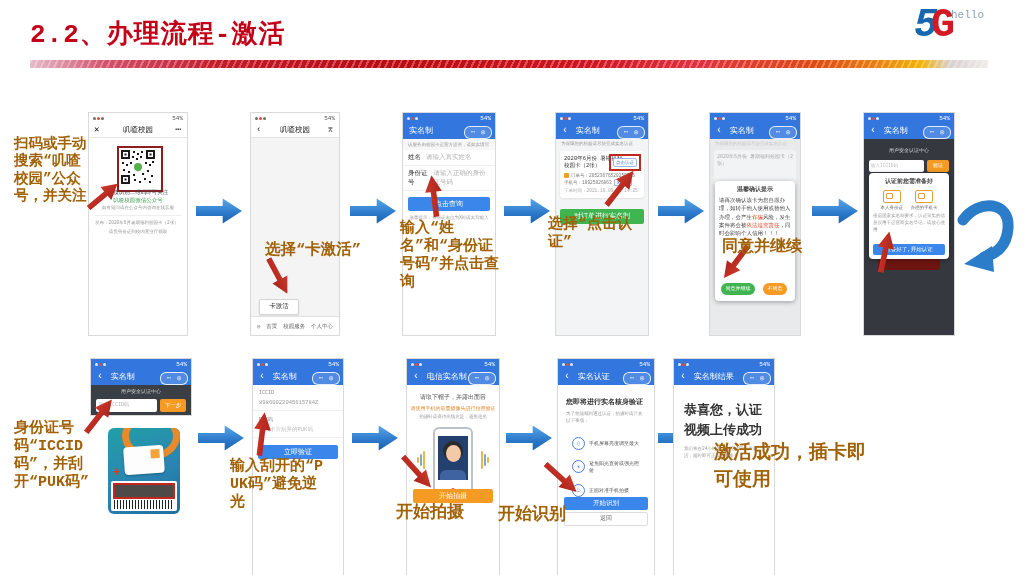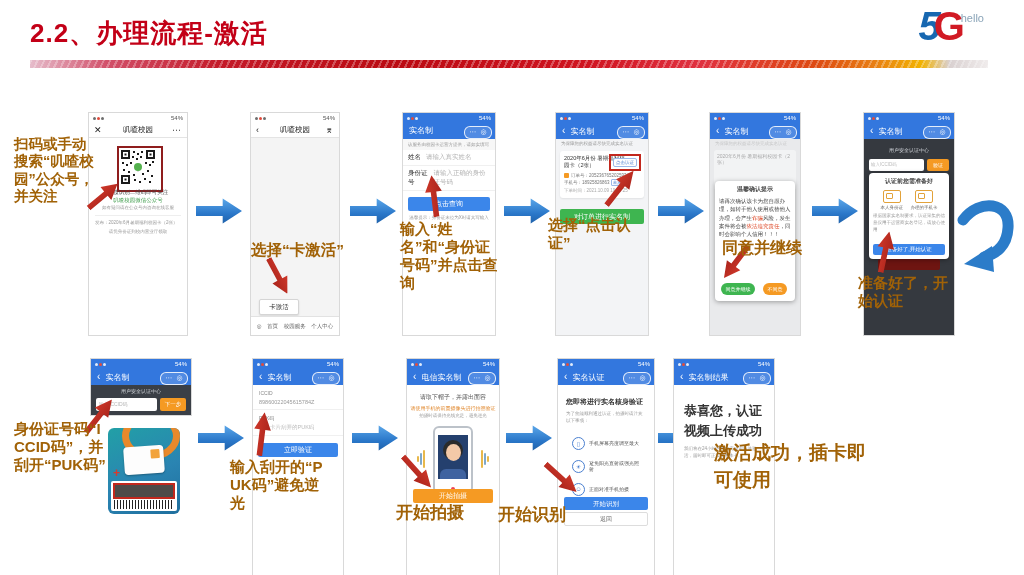--- a/index.html
+++ b/index.html
@@ -1,17 +1,17 @@
 <!DOCTYPE html>
 <html><head>
 <meta charset="utf-8">
 <style>
   html,body{margin:0;padding:0;background:#fff}
   .slide{position:relative;width:1024px;height:575px;background:#fff;overflow:hidden;
-         font-family:Liberation Sans, sans-serif}
+         font-family:Liberation Mono, monospace}
   .title{position:absolute;left:30px;top:16px;font-size:26px;font-weight:bold;color:#c30017;letter-spacing:1px}
   .band{position:absolute;left:30px;top:60px;width:958px;height:8px;
         background:repeating-linear-gradient(115deg,rgba(255,255,255,.28) 0 2px,rgba(255,255,255,0) 2px 6px),
         linear-gradient(90deg,#e6bccb 0%,#d2506a 8%,#c41a28 20%,#bb0a12 38%,#d01420 58%,#e03140 70%,#de4a12 82%,#e87d13 88%,#f2b200 93%,#d9d0d0 96%,#f0ecec 100%)}
   .logo{position:absolute;right:40px;top:6px;line-height:1}
   .logo .l5{font-style:italic;font-weight:bold;font-size:40px;color:#1767b0}
   .logo .lg{font-weight:bold;font-size:40px;color:#d11a24;margin-left:-7px}
   .logo .lh{font-size:11px;color:#8aa4b8;vertical-align:18px;margin-left:-4px}
 
   .phone{position:absolute;background:#fff;border:1px solid #d9d9d9;overflow:hidden}
@@ -171,21 +171,21 @@
       <span class="hm">⌆</span>
     </div>
     <div class="btn" style="position:absolute;left:8px;top:186px;width:38px;height:14px;line-height:14px;font-size:6.5px;background:#fff;color:#333;border:1px solid #d5d5d5;box-shadow:0 1px 2px rgba(0,0,0,.12)">卡激活</div>
     <div style="position:absolute;left:0;right:0;bottom:0;height:18px;background:#fff;border-top:1px solid #e2e2e2;display:flex;align-items:center;justify-content:space-evenly;font-size:5.5px;color:#666">
       <span>◎</span>
       <span>首页</span>
       <span>校园服务</span>
       <span>个人中心</span>
     </div>
   </div>
-  <div class="rtext" style="left:251px;top:241px;font-size:15.5px;white-space:nowrap">选择“卡激活”</div>
+  <div class="rtext" style="left:265px;top:241px;font-size:15.5px;white-space:nowrap">选择“卡激活”</div>
   <div class="rarrow" style="left:258px;top:266px;width:40px;height:20px;transform:rotate(62deg)"></div>
 
   <div class="barrow" style="left:350px;top:197px"></div>
 
   <div class="phone" style="left:402px;top:112px;width:92px;height:222px">
     <div class="bluetop">
       <span class="sdots">
           <i></i>
           <i></i>
           <i></i>
@@ -309,21 +309,20 @@
       <div class="cap" style="font-size:6px;font-weight:bold">认证前您需准备好</div>
       <div style="display:flex;justify-content:space-evenly;margin-top:4px;text-align:center;font-size:4.5px;color:#666">
         <div><div class="mic"></div><span>本人身份证</span></div>
         <div><div class="mic"></div><span>办理的手机卡</span></div>
       </div>
       <div class="tiny" style="font-size:4.5px;line-height:1.5;margin-top:3px">根据国家实名制要求，认证采集的信息仅用于运营商实名登记，请放心使用</div>
       <div class="btn bluebtn" style="position:absolute;left:4px;right:4px;bottom:4px;height:11px;line-height:11px;font-size:5.5px">准备好了,开始认证</div>
     </div>
     <div style="position:absolute;left:14px;right:14px;top:146px;height:11px;background:#6e1511;border-radius:2px"></div>
   </div>
-  <div class="rtext" style="left:858px;top:274px;width:100px;font-size:15px">准备好了，开始认证</div>
   <div class="rarrow" style="left:864px;top:242px;width:42px;height:20px;transform:rotate(-78deg)"></div>
 
   <svg style="position:absolute;left:956px;top:196px" width="60" height="82" viewBox="0 0 60 82">
     <path d="M7 24 C24 2 54 6 52 32 C51 50 40 58 28 61" fill="none" stroke="#2b7cc9" stroke-width="11" stroke-linecap="round"></path>
     <polygon points="36,50 8,68 38,76" fill="#2b7cc9"></polygon>
   </svg>
 
   <div class="rtext" style="left:14px;top:420px;width:92px;font-size:15px">身份证号码“ICCID码”，并刮开“PUK码”</div>
   <div class="rarrow" style="left:78px;top:406px;width:42px;height:20px;transform:rotate(-52deg)"></div>
 

